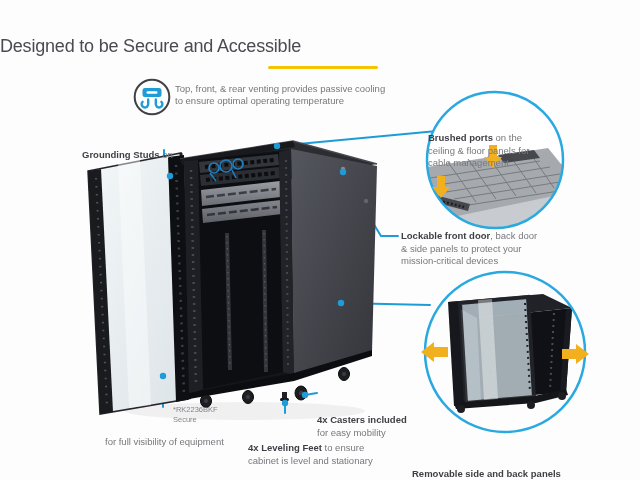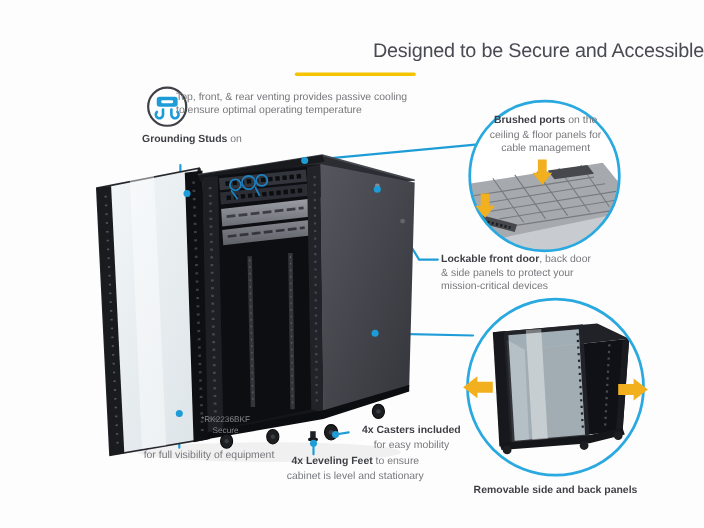--- a/index.html
+++ b/index.html
@@ -1,24 +1,24 @@
 <!DOCTYPE html>
 <html><head>
 <meta charset="utf-8">
 <style>
   html,body{margin:0;padding:0;background:#fff;}
   .canvas{position:relative;width:640px;height:480px;background:#fdfdfd;overflow:hidden;
           font-family:"Liberation Sans",sans-serif;}
   .abs{position:absolute;}
-  .title{left:0;right:0;top:36px;text-align:right;font-size:18px;color:#4a4b52;letter-spacing:-.2px;}
+  .title{left:0;right:0;top:36px;text-align:left;font-size:18px;color:#4a4b52;letter-spacing:-.2px;}
   .underline{left:268px;top:66px;width:110px;height:3px;background:#F5C400;border-radius:2px;}
   .note{font-size:9.5px;line-height:12.2px;color:#77787c;}
   .lbl{font-size:9.5px;line-height:12.5px;color:#77787c;}
   .lbl b{color:#3e3f45;font-weight:700;}
-  .ctr{text-align:center;}
+  .ctr{margin-top:28px;}
   .small{font-size:7.5px;line-height:9.5px;color:#85868b;}
   svg{display:block;}
 </style>
 </head>
 <body>
 
 <div class="canvas">
 
   <svg class="abs" style="left:0;top:0" width="640" height="480" viewBox="0 0 640 480">
     <defs>
@@ -189,21 +189,21 @@
   <div class="abs" style="left:133px;top:78px;width:38px;height:38px">
     <svg width="38" height="38" viewBox="0 0 38 38">
       <circle cx="19" cy="19" r="17.3" fill="#fff" stroke="#3f4147" stroke-width="2"></circle>
       <rect x="9.5" y="10" width="19" height="9" rx="2.5" fill="#1e9cd8"></rect>
       <rect x="13.5" y="13.2" width="11" height="2.6" rx="1.3" fill="#fff"></rect>
       <path d="M15.2,21.5 l0,4.6 a3.3,3.3 0 1 1 -5.6,-2.3" stroke="#1e9cd8" stroke-width="2.4" fill="none" stroke-linecap="round"></path>
       <path d="M22.8,21.5 l0,4.6 a3.3,3.3 0 1 0 5.6,-2.3" stroke="#1e9cd8" stroke-width="2.4" fill="none" stroke-linecap="round"></path>
     </svg>
   </div>
 
-  <div class="abs note" style="left:160px;top:83px">
+  <div class="abs note" style="left:175px;top:83px">
     <div>Top, front, &amp; rear venting provides passive cooling</div>
     <div>to ensure optimal operating temperature</div>
   </div>
 
   <div class="abs lbl ctr" style="left:82px;top:121px;width:185px">
     <div><b>Grounding Studs</b><span> on</span></div>
   </div>
 
   <div class="abs lbl ctr" style="left:428px;top:104px;width:136px">
     <div><b>Brushed ports</b><span> on the</span></div>

